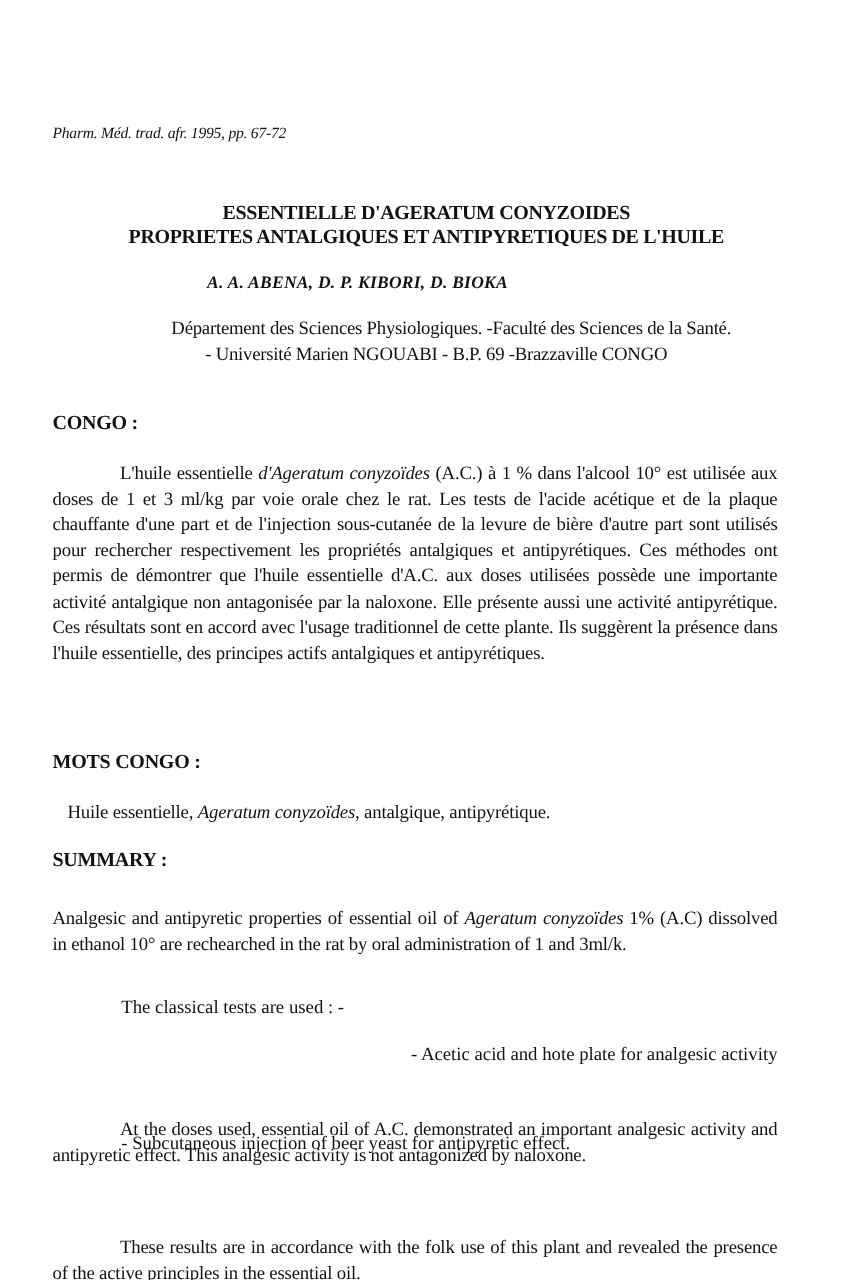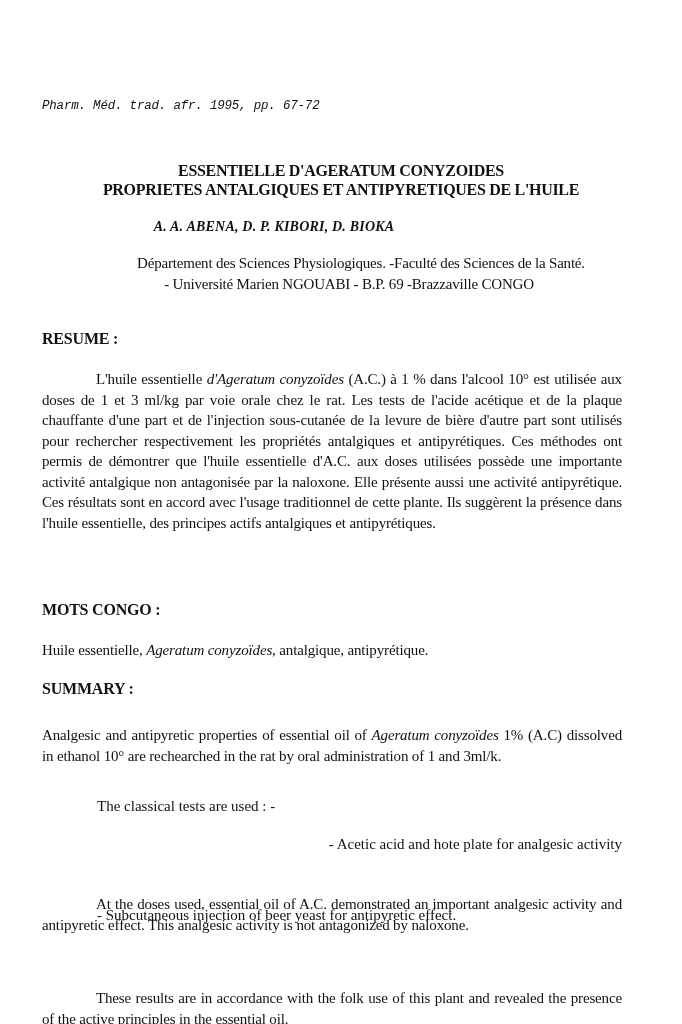--- a/index.html
+++ b/index.html
@@ -1,23 +1,23 @@
 <!DOCTYPE html>
 <html><head>
 <meta charset="utf-8">
 <style>
   html, body { margin: 0; padding: 0; background: #ffffff; }
   body { width: 682px; height: 1024px; position: relative; overflow: hidden;
          font-family: "Liberation Serif", "DejaVu Serif", serif; color: #111; }
   .abs { position: absolute; }
-  .citation { left: 42px; top: 99px; font-size: 12.5px; font-style: italic; letter-spacing: -0.2px; font-family: Liberation Mono, monospace; }
+  .citation { left: 42px; top: 99px; font-size: 12.5px; font-style: italic; letter-spacing: -0.2px; }
   .title { left: 0; width: 682px; text-align: center; font-weight: bold; font-size: 16px; line-height: 21px; letter-spacing: -0.3px; }
   .title1 { top: 155px; margin-top: 24px; }
   .title2 { top: 160px; }
-  .authors { left: 0; width: 548px; text-align: center; top: 219px; font-style: italic; font-weight: bold; font-size: 14px; letter-spacing: 0.2px; }
+  .authors { left: 0; width: 548px; text-align: center; top: 219px; font-style: italic; font-weight: bold; font-size: 14px; letter-spacing: 0.2px; padding-left: 12px; }
   .affil { left: 0; width: 682px; text-align: center; font-size: 15px; letter-spacing: -0.2px; }
   .affil1 { top: 255px; left: 20px; }
   .affil2 { top: 276px; left: 8px; }
   .heading { left: 42px; font-weight: bold; font-size: 16px; letter-spacing: -0.2px; }
   .body-text { left: 42px; width: 580px; font-size: 15px; line-height: 20.5px; text-align: justify; letter-spacing: -0.15px; }
   .indent { text-indent: 54px; }
   .block-indent { left: 97px; width: 525px; font-size: 15px; line-height: 20.5px; }
   i { font-style: italic; }
 </style>
 </head>
@@ -26,27 +26,27 @@
 <div class="abs citation">Pharm. Méd. trad. afr.  1995, pp. 67-72</div>
 
 <div class="abs title title1">PROPRIETES ANTALGIQUES ET ANTIPYRETIQUES DE L'HUILE</div>
 <div class="abs title title2">ESSENTIELLE D'AGERATUM CONYZOIDES</div>
 
 <div class="abs authors">A. A.  ABENA,  D. P.  KIBORI,  D.  BIOKA</div>
 
 <div class="abs affil affil1">Département des Sciences Physiologiques. -Faculté des Sciences de la Santé.</div>
 <div class="abs affil affil2">- Université Marien NGOUABI - B.P. 69 -Brazzaville CONGO</div>
 
-<div class="abs heading" style="top:330px;">RESUME :</div>
+<div class="abs heading" style="top:330px;">CONGO :</div>
 
 <div class="abs body-text indent" style="top:369px;"><span>L'huile essentielle </span><i>d'Ageratum conyzoïdes</i><span> (A.C.) à 1 % dans l'alcool 10° est utilisée aux doses de 1 et 3 ml/kg par voie orale chez le rat. Les tests de l'acide acétique et de la plaque chauffante d'une part et de l'injection sous-cutanée de la levure de bière d'autre part sont utilisés pour rechercher respectivement les propriétés antalgiques et antipyrétiques. Ces méthodes ont permis de démontrer que l'huile essentielle d'A.C. aux doses utilisées possède une importante activité antalgique non antagonisée par la naloxone. Elle présente aussi une activité antipyrétique. Ces résultats sont en accord avec l'usage traditionnel de cette plante. Ils suggèrent la présence dans l'huile essentielle, des principes actifs antalgiques et antipyrétiques.</span></div>
 
 <div class="abs heading" style="top:601px;">MOTS CONGO :</div>
 
-<div class="abs body-text" style="top:640px; text-align:left;"><span>Huile essentielle, </span><i>Ageratum conyzoïdes</i><span>, antalgique, antipyrétique.</span></div>
+<div class="abs body-text" style="top:640px; text-align:left;margin-left:12px;"><span>Huile essentielle, </span><i>Ageratum conyzoïdes</i><span>, antalgique, antipyrétique.</span></div>
 
 <div class="abs heading" style="top:680px;">SUMMARY :</div>
 
 <div class="abs body-text" style="top:725px;"><span>Analgesic and antipyretic properties of essential oil of </span><i>Ageratum conyzoïdes</i><span> 1% (A.C) dissolved in ethanol 10° are rechearched in the rat by oral administration of 1 and 3ml/k.</span></div>
 
 <div class="abs block-indent" style="top:796px;">The classical tests are used : -</div>
 
 <div class="abs block-indent" style="top:834px;text-align:right;">- Acetic acid and hote plate for analgesic activity</div>
 <div class="abs block-indent" style="top:905px;">- Subcutaneous injection of beer yeast for antipyretic effect.</div>
 

